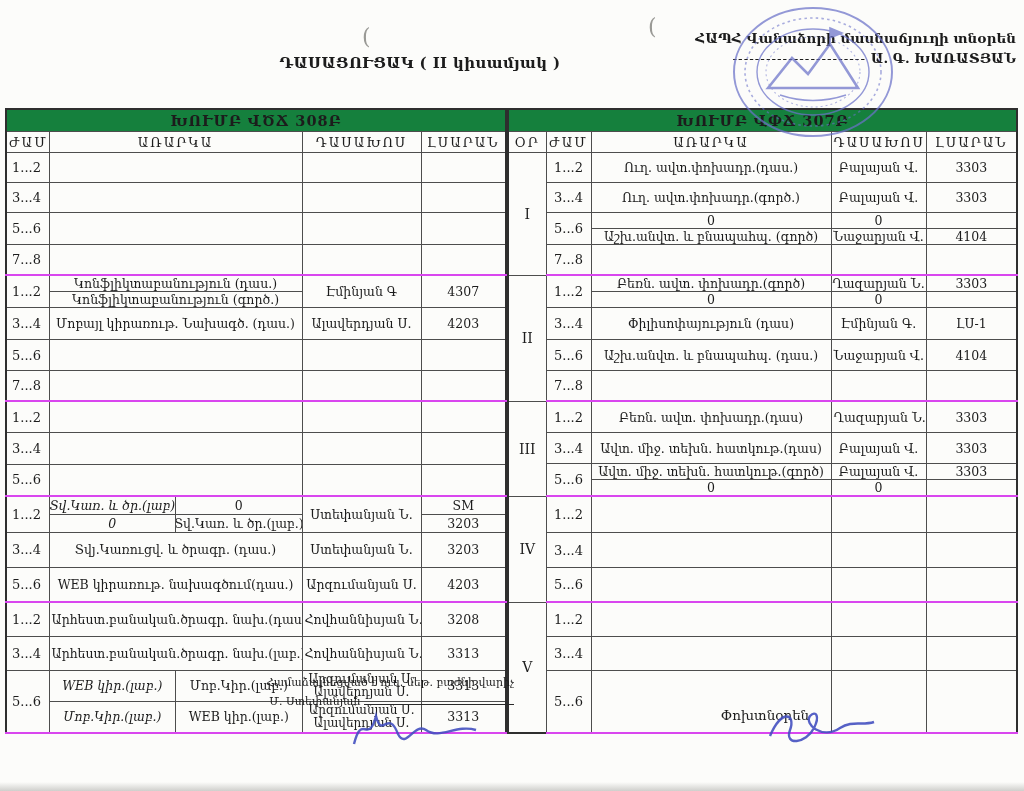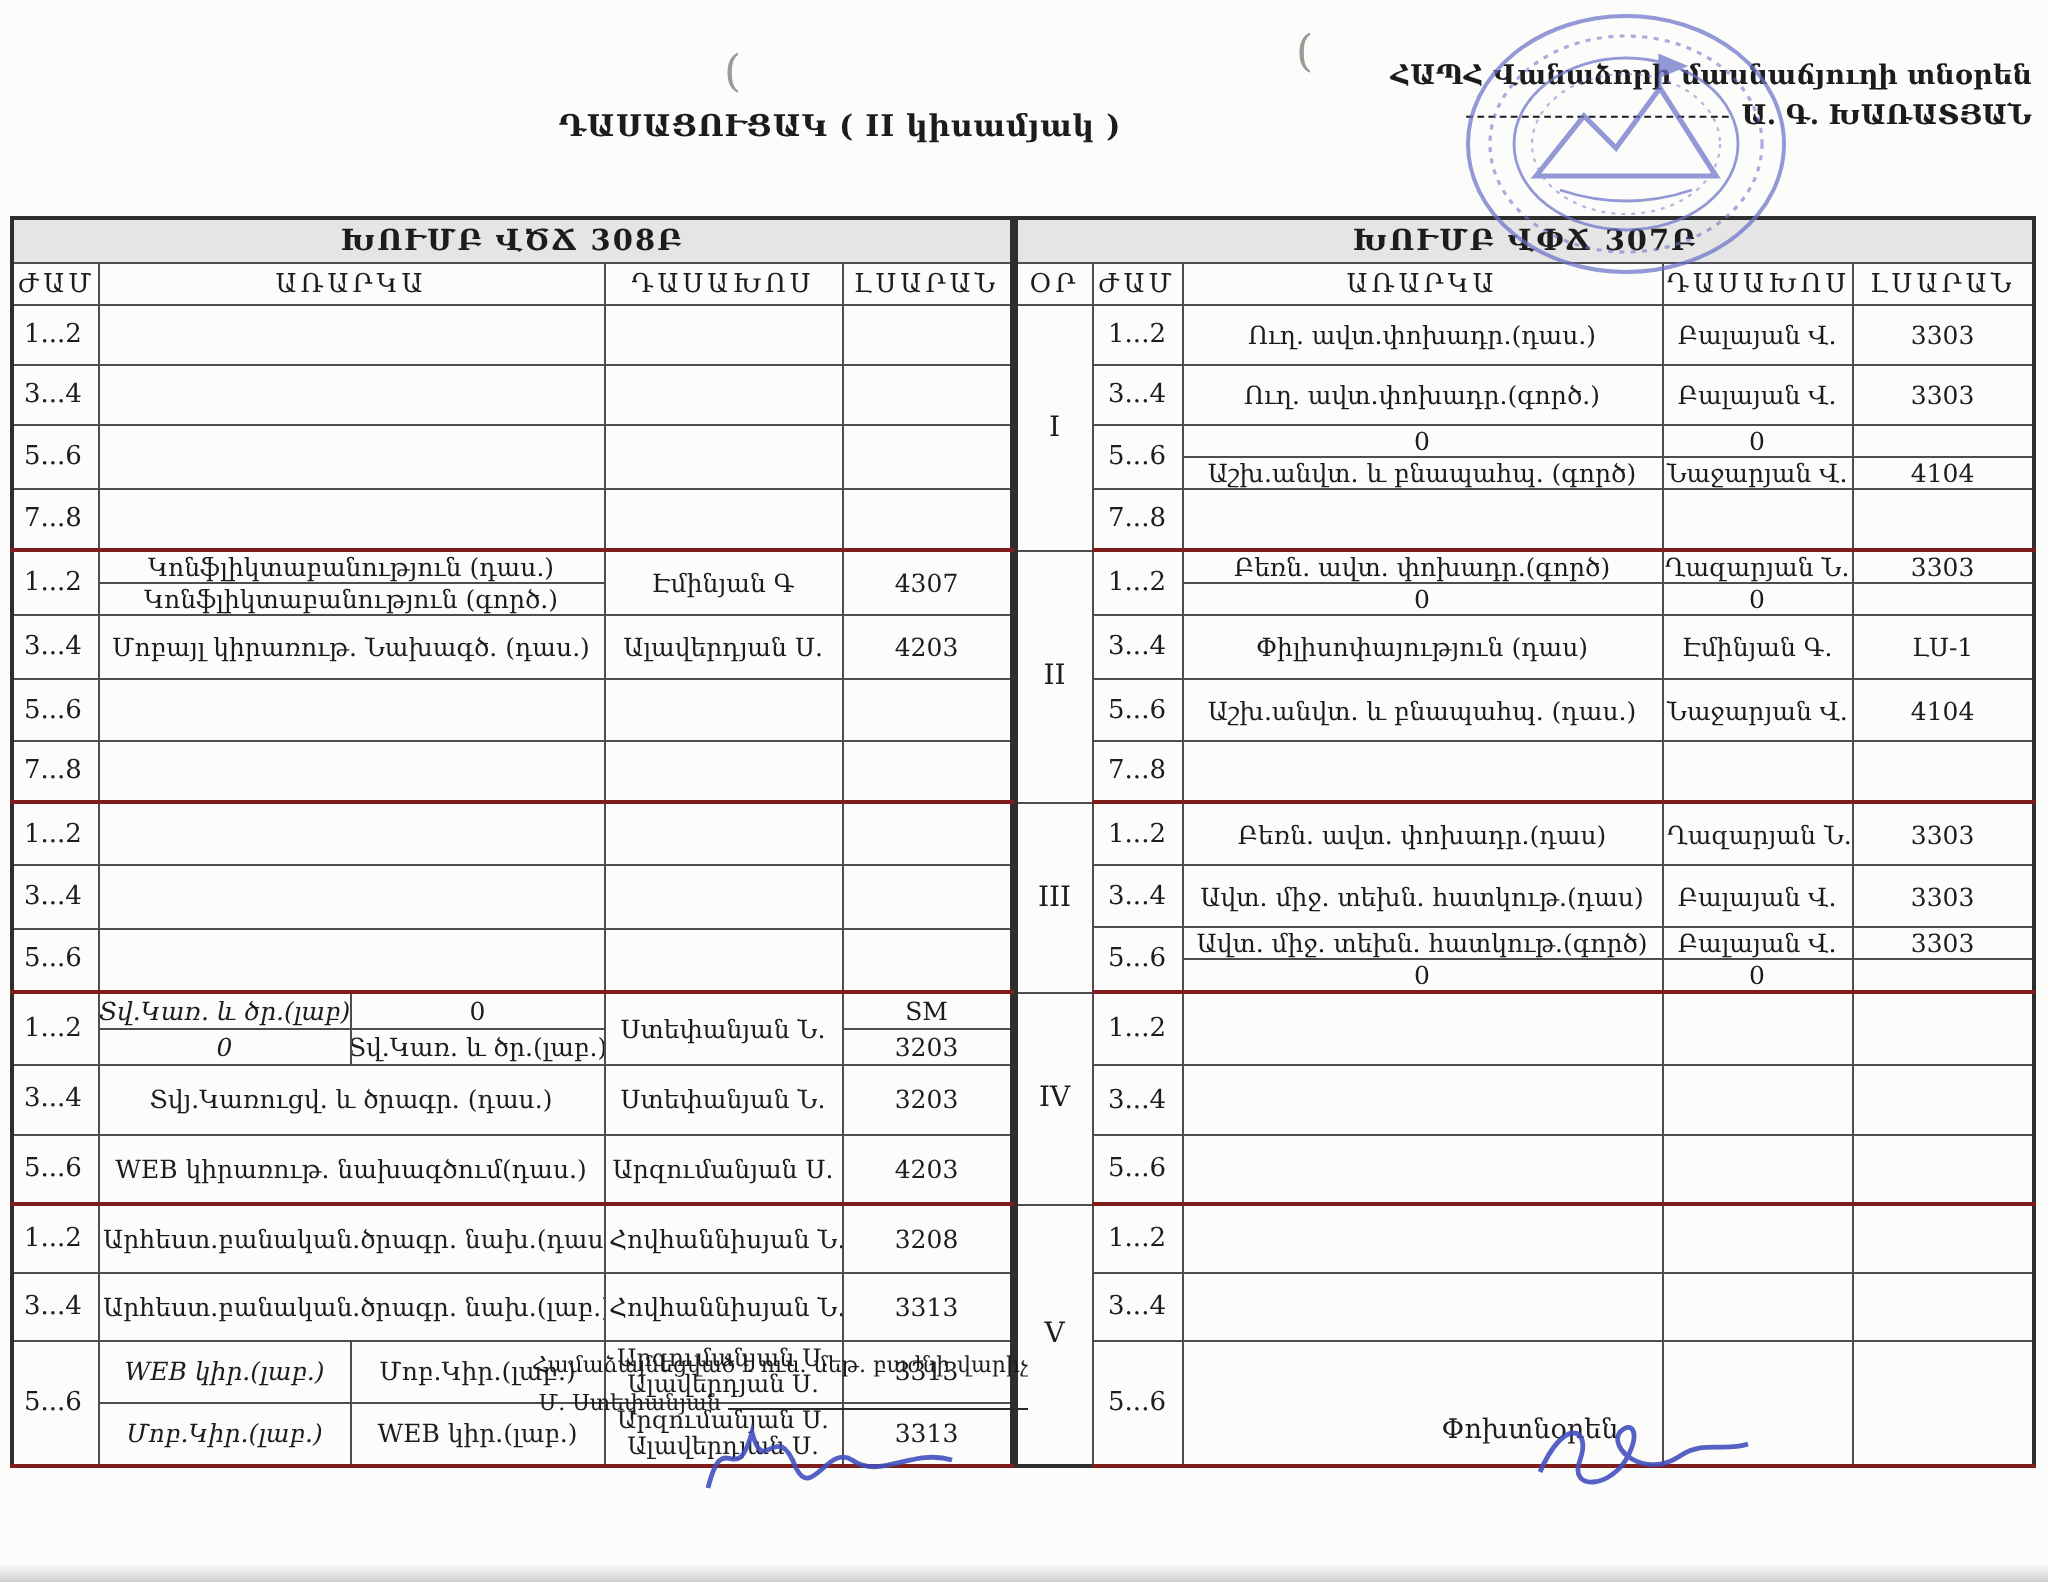--- a/index.html
+++ b/index.html
@@ -8,27 +8,27 @@
   .titles{position:absolute;left:150px;top:52px;width:540px;text-align:center;
           font-weight:bold;font-size:15px;line-height:23px;letter-spacing:.4px;}
   .director{position:absolute;left:692px;top:28px;width:324px;text-align:right;
             font-weight:bold;font-size:13.5px;line-height:20px;}
   .director .dash{letter-spacing:1px;font-weight:normal;}
   .artifact{position:absolute;color:#9a9a96;font-size:22px;font-weight:normal;}
   .tables{position:absolute;left:5px;top:108px;display:flex;}
   table.sched{border-collapse:collapse;table-layout:fixed;border:2px solid #2e2e2e;}
   .sched td,.sched th{border:1px solid #4d4d4d;padding:0 2px;text-align:center;
       vertical-align:middle;font-size:12.5px;overflow:hidden;white-space:nowrap;height:inherit;}
-  .sched tr.grp th{background:#e5e5e5;font-size:14.5px;font-weight:bold;letter-spacing:1px;}
+  .sched tr.grp th{background:#15803d;font-size:14.5px;font-weight:bold;letter-spacing:1px;}
   .sched tr.hdr td{letter-spacing:2px;font-size:13px;margin-top:44px;}
   .sched td.time{text-align:left;padding-left:5px;font-size:13px;}
   .sched td.timec{font-size:13px;}
   .sched td.daycell{font-size:14px;}
   .sched td.p0{padding:0;}
-  tr.dend td,tr.dend th{border-bottom:2px solid #7f1d1d;}
+  tr.dend td,tr.dend th{border-bottom:2px solid #d946ef;}
   .r20 td{height:20px}.r21 th{height:21px}.r29 td{height:29px}.r30 td{height:30px}
   .r31 td{height:31px}.r33 td{height:33px}.r34 td{height:34px}.r35 td{height:35px}.r61 td{height:61px}
   .vs{display:flex;flex-direction:column;width:100%;height:100%;}
   .vs>div{flex:1;display:flex;align-items:center;justify-content:center;min-height:0;overflow:hidden;}
   .vs>div:first-child{border-bottom:1px solid #4d4d4d;}
   .hs{display:flex;width:100%;height:100%;align-items:stretch;}
   .hs>div{flex:1;display:flex;align-items:center;justify-content:center;overflow:hidden;}
   .hs>div:first-child{border-right:1px solid #4d4d4d;font-style:italic;}
   .two{display:flex;flex-direction:column;justify-content:center;line-height:13px;font-size:12px;}
   .stamp{position:absolute;left:728px;top:0;z-index:6;pointer-events:none;}

